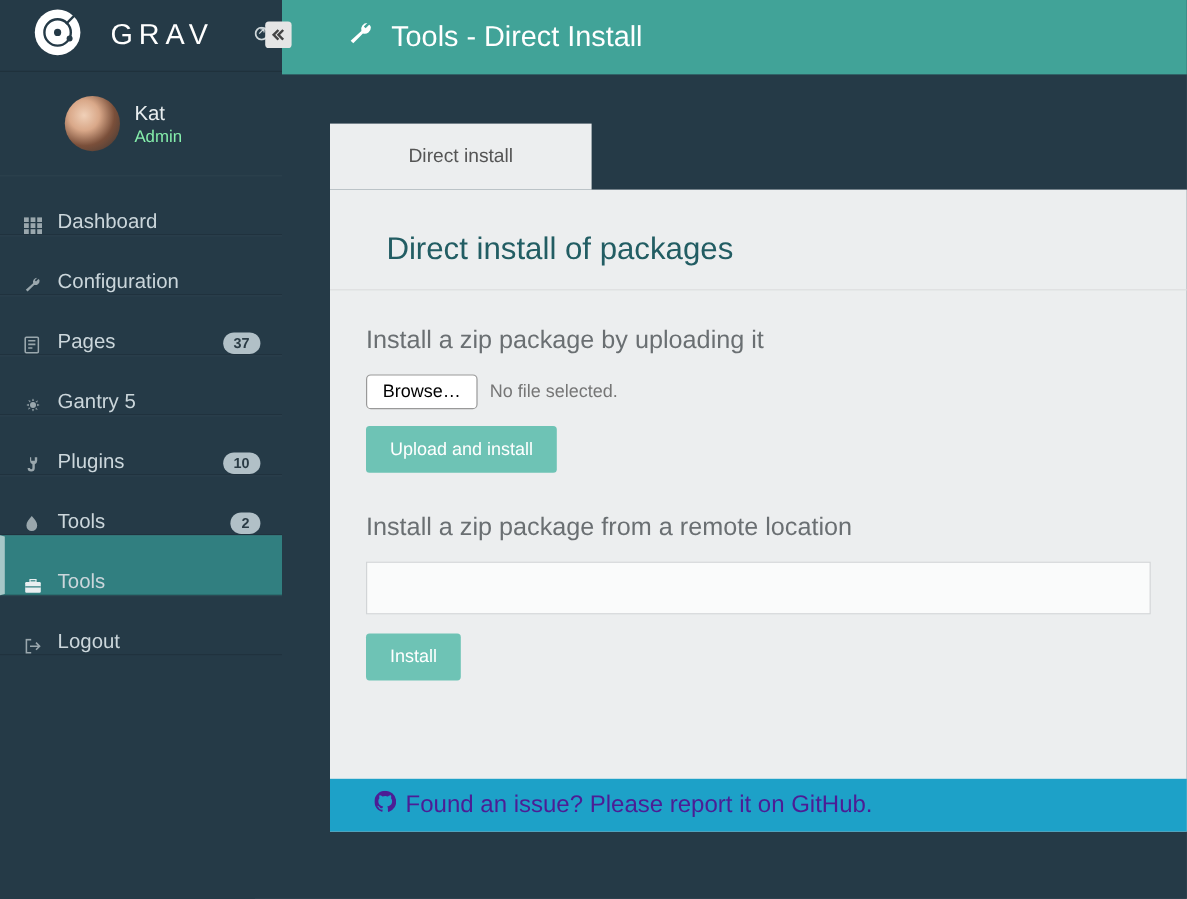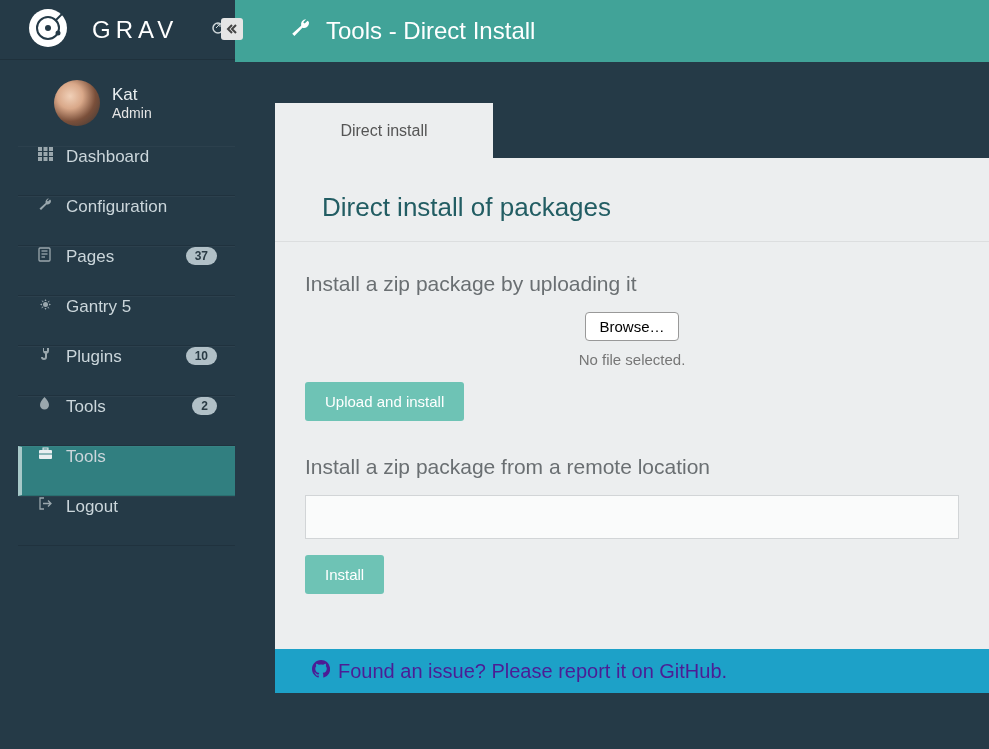--- a/index.html
+++ b/index.html
@@ -66,33 +66,32 @@
       margin-left: 46px;
     }
     .avatar {
       width: 46px;
       height: 46px;
       border-radius: 50%;
       background: radial-gradient(circle at 35% 35%, #f0d0b8 0%, #d9a889 30%, #7a4f3a 60%, #333 100%);
       flex-shrink: 0;
     }
     .user-info .name { color: #e9eef0; font-size: 17px; line-height: 1.2; }
-    .user-info .role { color: #e5e5e5; font-size: 14px; }
+    .user-info .role { color: #86efac; font-size: 14px; }
     .nav { margin-top: 0; }
     .nav-item {
       display: flex;
-      align-items: flex-start;
+      align-items: flex-end;
       height: 50px;
       padding: 0 18px 0 20px;
       color: #cbd6db;
       font-size: 17px;
       cursor: pointer;
       border-top: 1px solid rgba(255,255,255,0.03);
       border-bottom: 1px solid rgba(0,0,0,0.12);
-      margin-left: 18px;
     }
     .nav-item.active {
       background: #2f7a7a;
       background: #317f80;
       border-left: 4px solid #a7c8c8;
       padding-left: 16px;
     }
     .nav-item .icon {
       width: 28px;
       display: inline-flex;
@@ -167,21 +166,20 @@
       color: #6a6f72;
       font-size: 21px;
       font-weight: 400;
       margin-bottom: 16px;
     }
     .file-row {
       display: flex;
       align-items: center;
       gap: 10px;
       margin-bottom: 14px;
-      flex-direction: column;
     }
     .browse-btn {
       background: #fff;
       border: 1px solid #999;
       border-radius: 4px;
       padding: 5px 13px;
       font-size: 15px;
       cursor: pointer;
     }
     .file-status {

